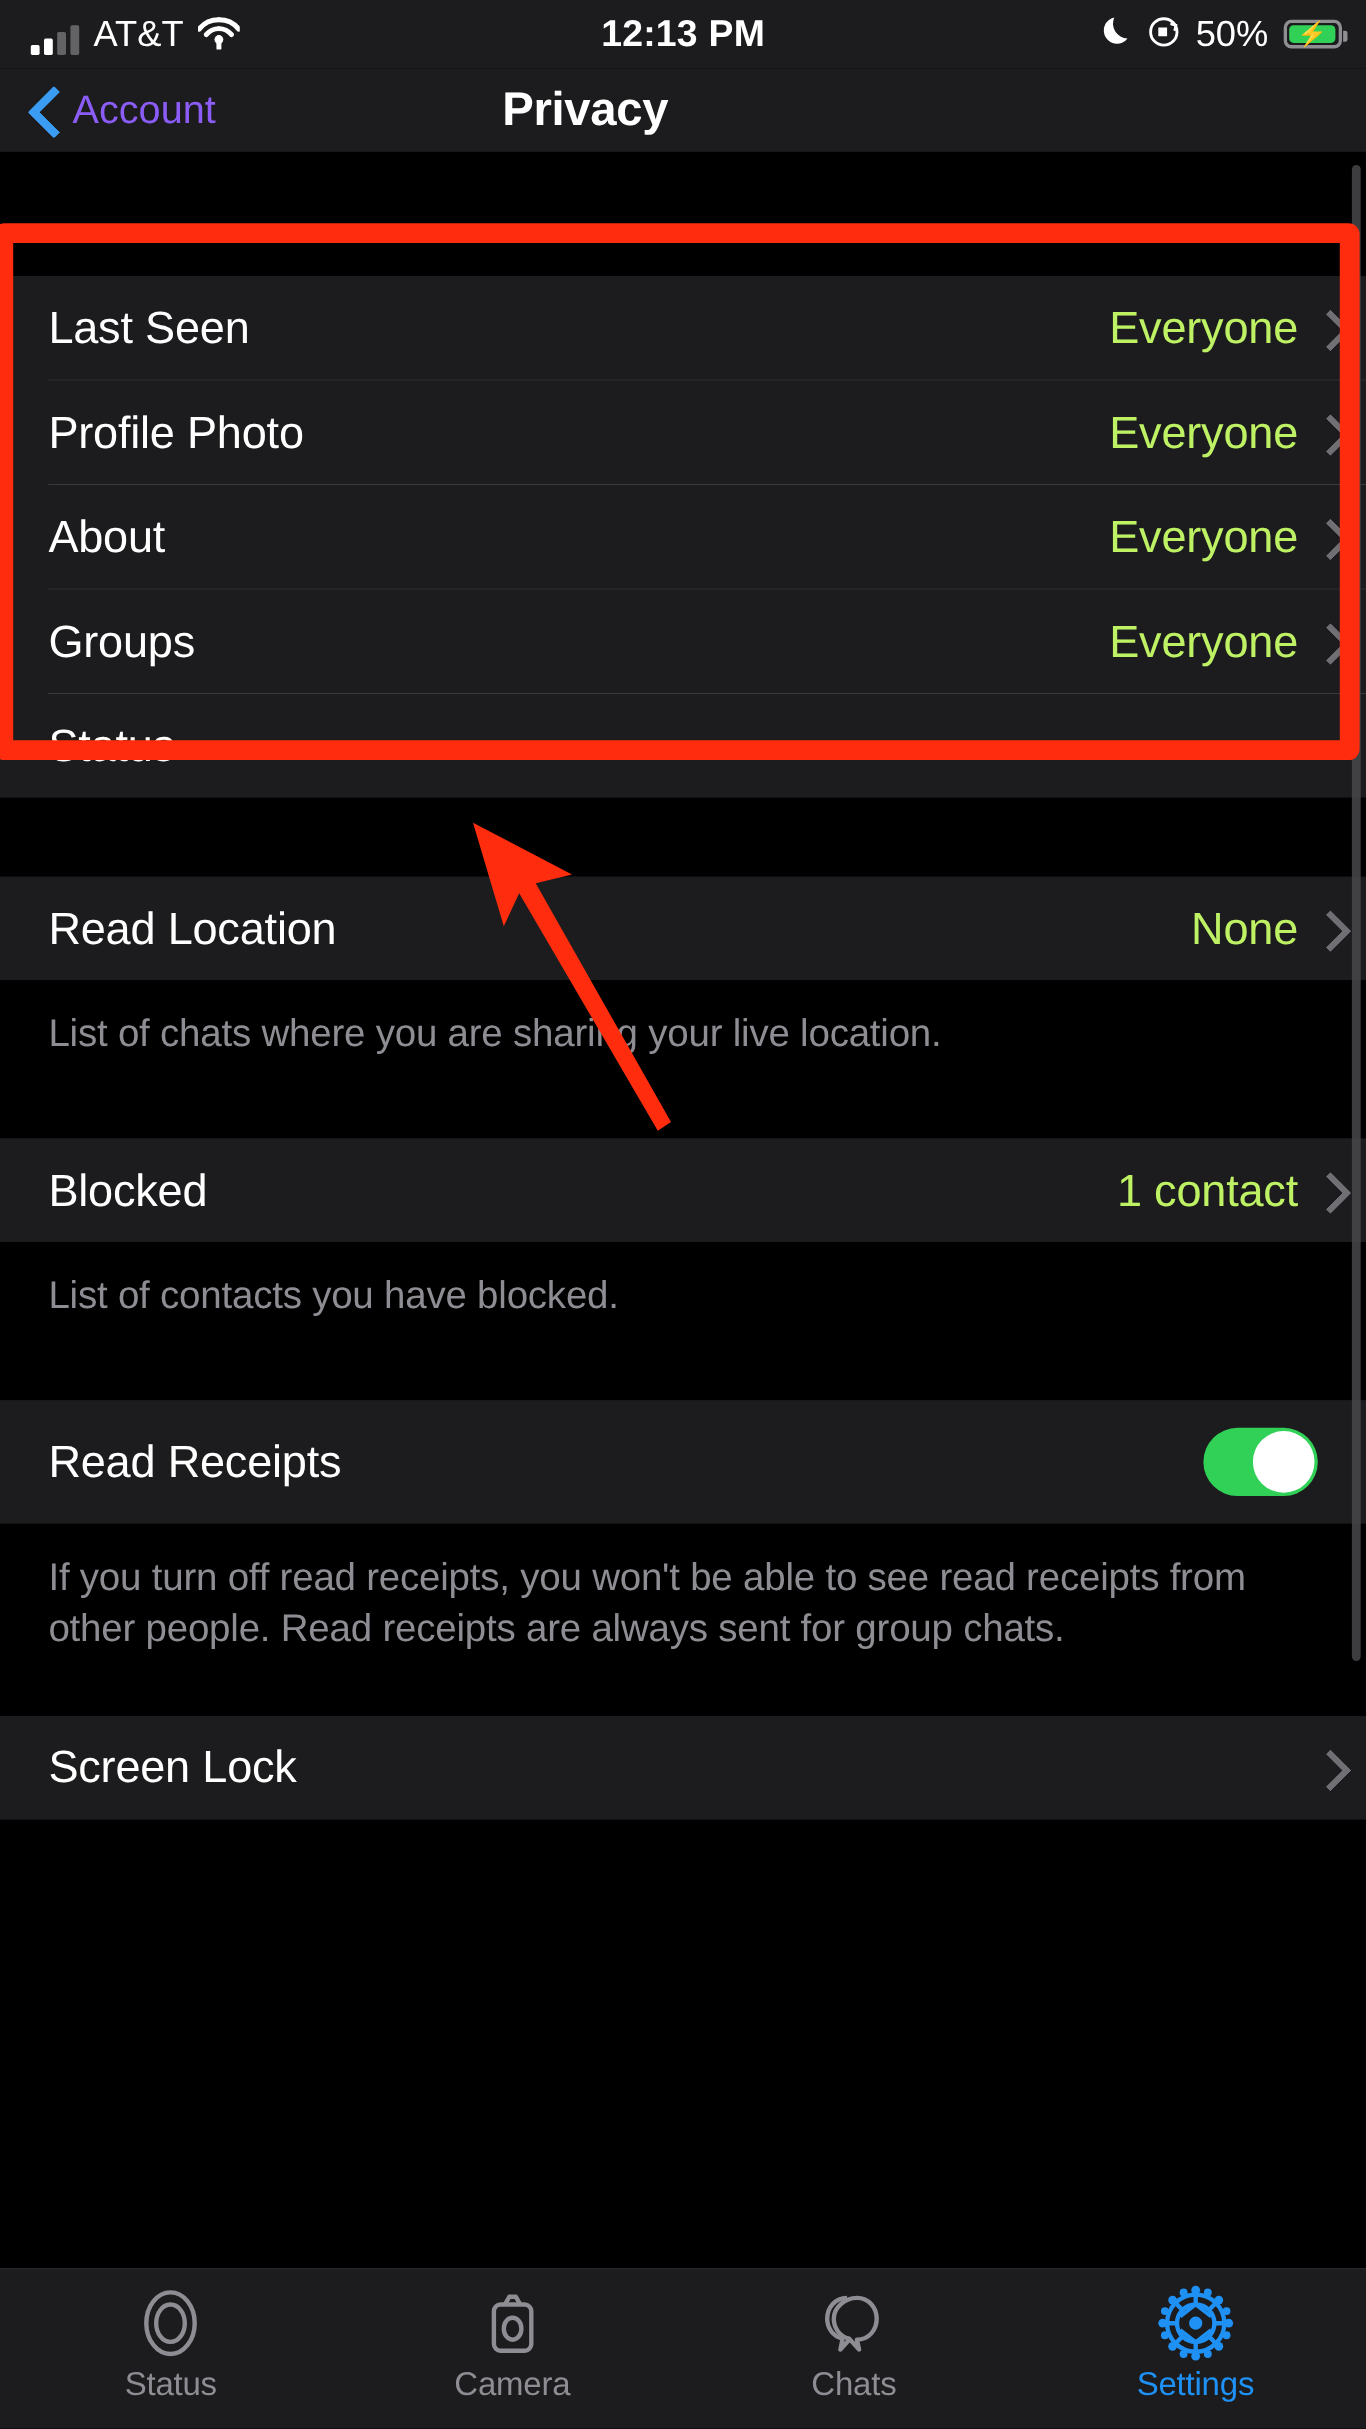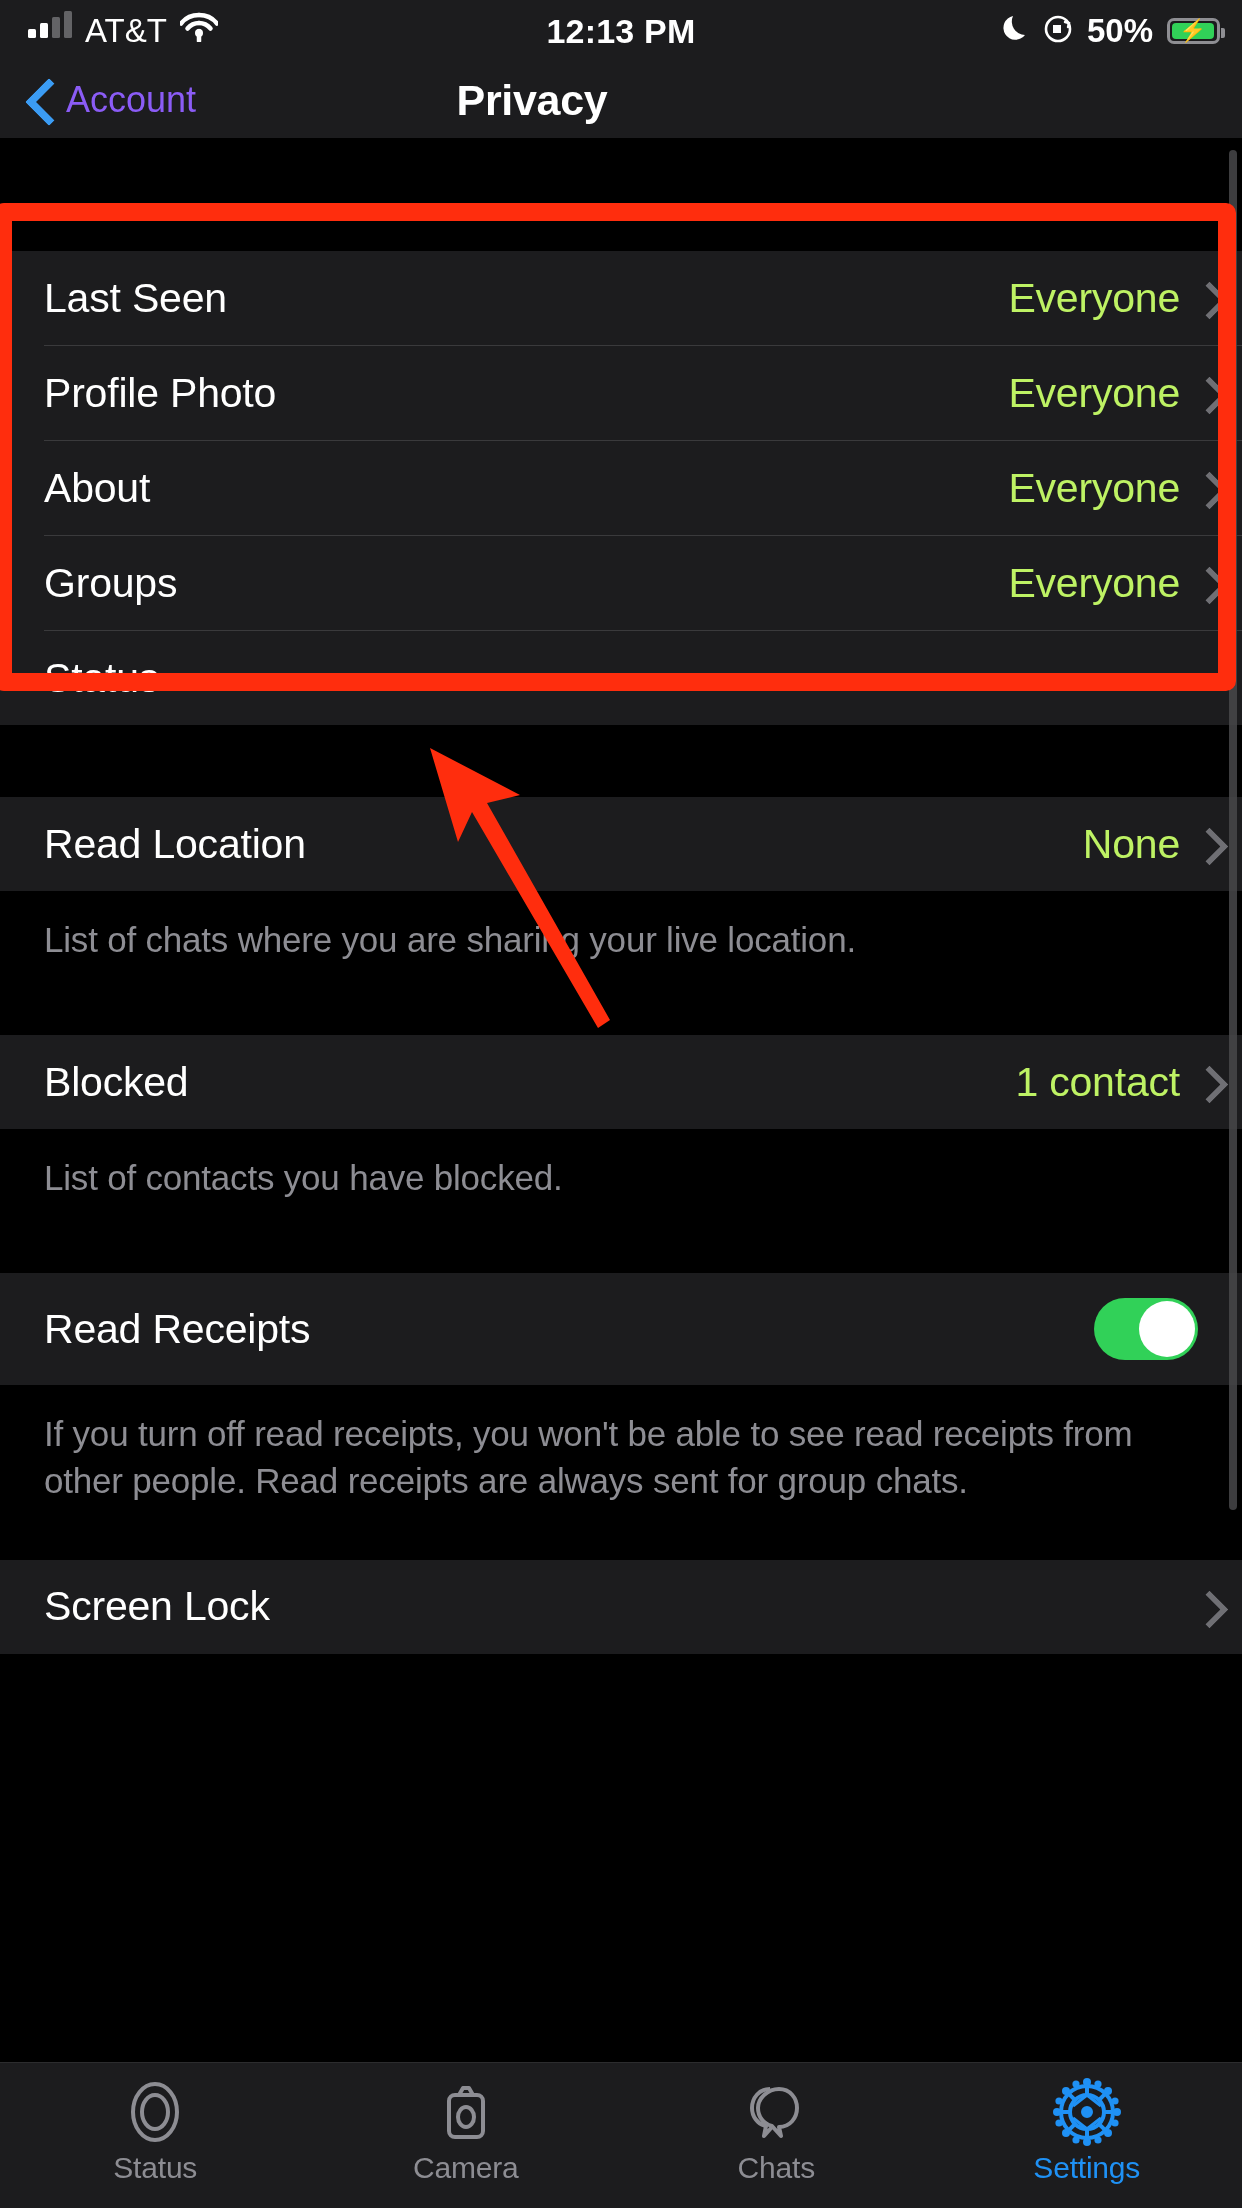--- a/index.html
+++ b/index.html
@@ -11,33 +11,33 @@
     overflow:hidden;
   }
   #screen { position:relative; width:1242px; height:2208px; background:#000; }
 
   
   .statusbar {
     position:absolute; top:0; left:0; width:1242px; height:62px;
     background:#1c1c1e; color:#fff;
     display:flex; align-items:center;
   }
-  .sb-left { position:absolute; left:28px; display:flex; align-items:flex-start; gap:13px; }
+  .sb-left { position:absolute; left:28px; display:flex; align-items:flex-end; gap:13px; }
   .sb-center { position:absolute; left:0; width:1242px; text-align:center;
                font-size:34px; font-weight:600; letter-spacing:0.2px; }
   .sb-right { position:absolute; right:22px; display:flex; align-items:center; gap:14px; }
 
   .sig { display:flex; align-items:flex-end; gap:4px; height:26px; }
   .sig i { display:block; width:8px; background:#fff; border-radius:1.5px; }
   .sig i:nth-child(1){height:9px;}
   .sig i:nth-child(2){height:15px;}
   .sig i:nth-child(3){height:21px;background:#636366;}
   .sig i:nth-child(4){height:27px;background:#636366;}
   .carrier { font-size:33px; font-weight:500; letter-spacing:0px; }
-  .sb-pct { font-size:33px; font-weight:700; }
+  .sb-pct { font-size:33px; font-weight:400; }
 
   .batt {
     position:relative; width:53px; height:26px;
     border:3px solid #8e8e93; border-radius:7px;
   }
   .batt::after{
     content:""; position:absolute; right:-8px; top:7px;
     width:4px; height:10px; background:#8e8e93; border-radius:0 2px 2px 0;
   }
   .batt .fill{ position:absolute; left:2px; top:2px; bottom:2px; width:42px;

